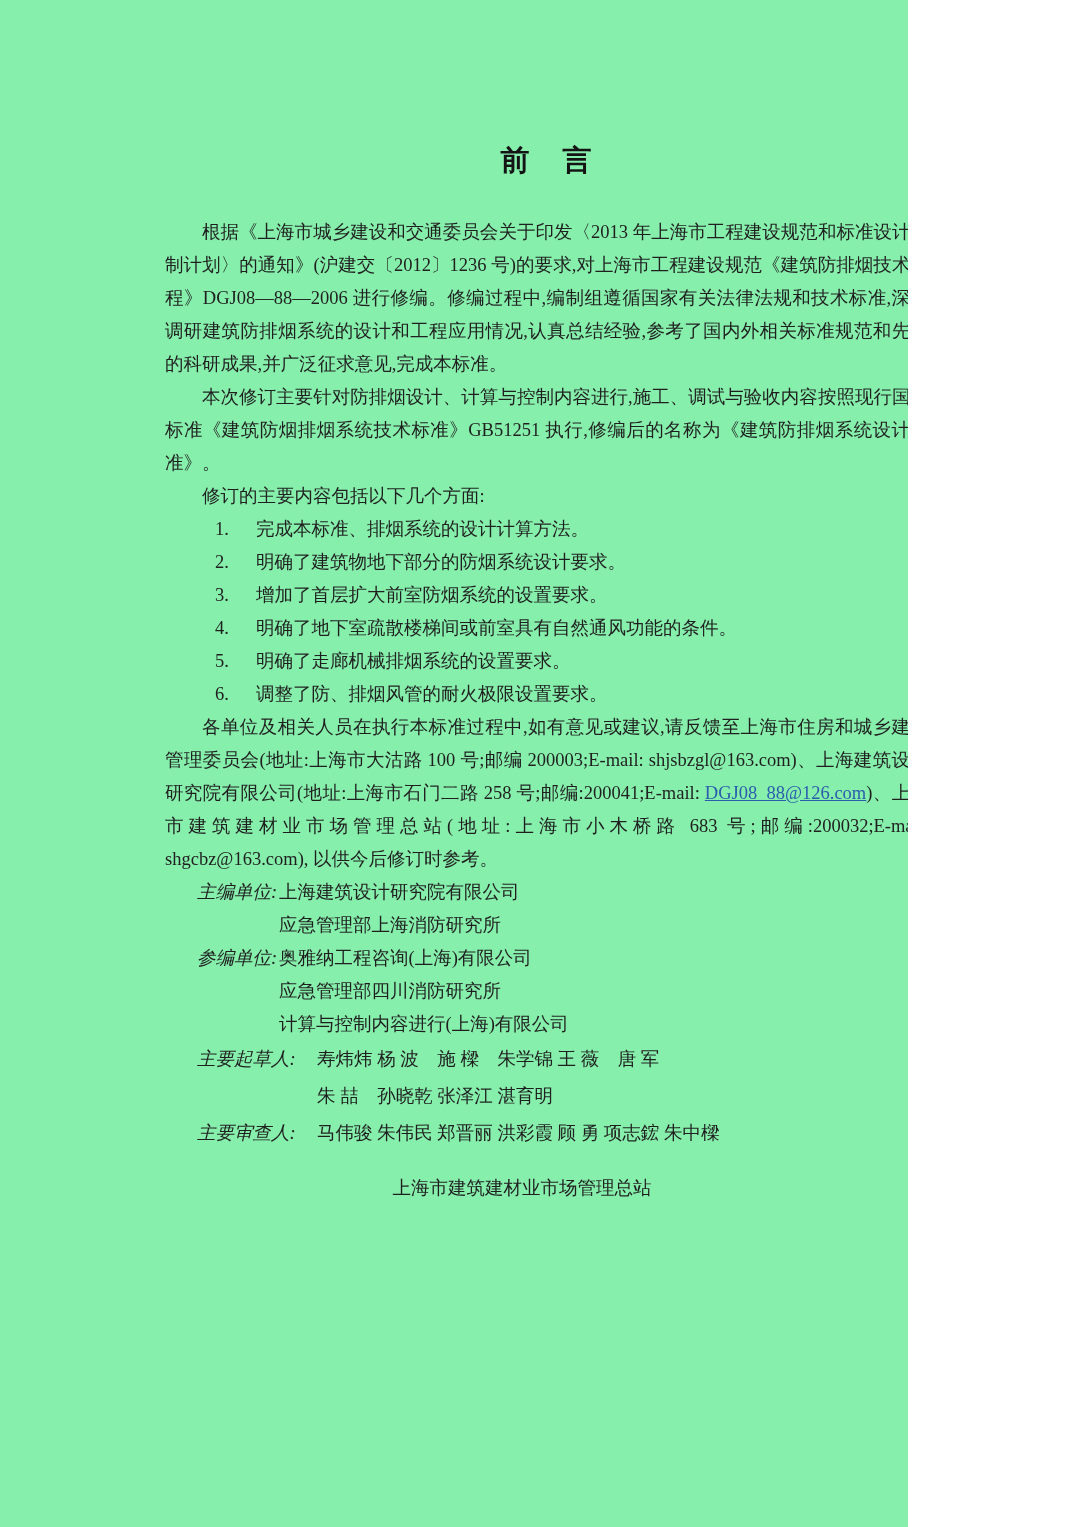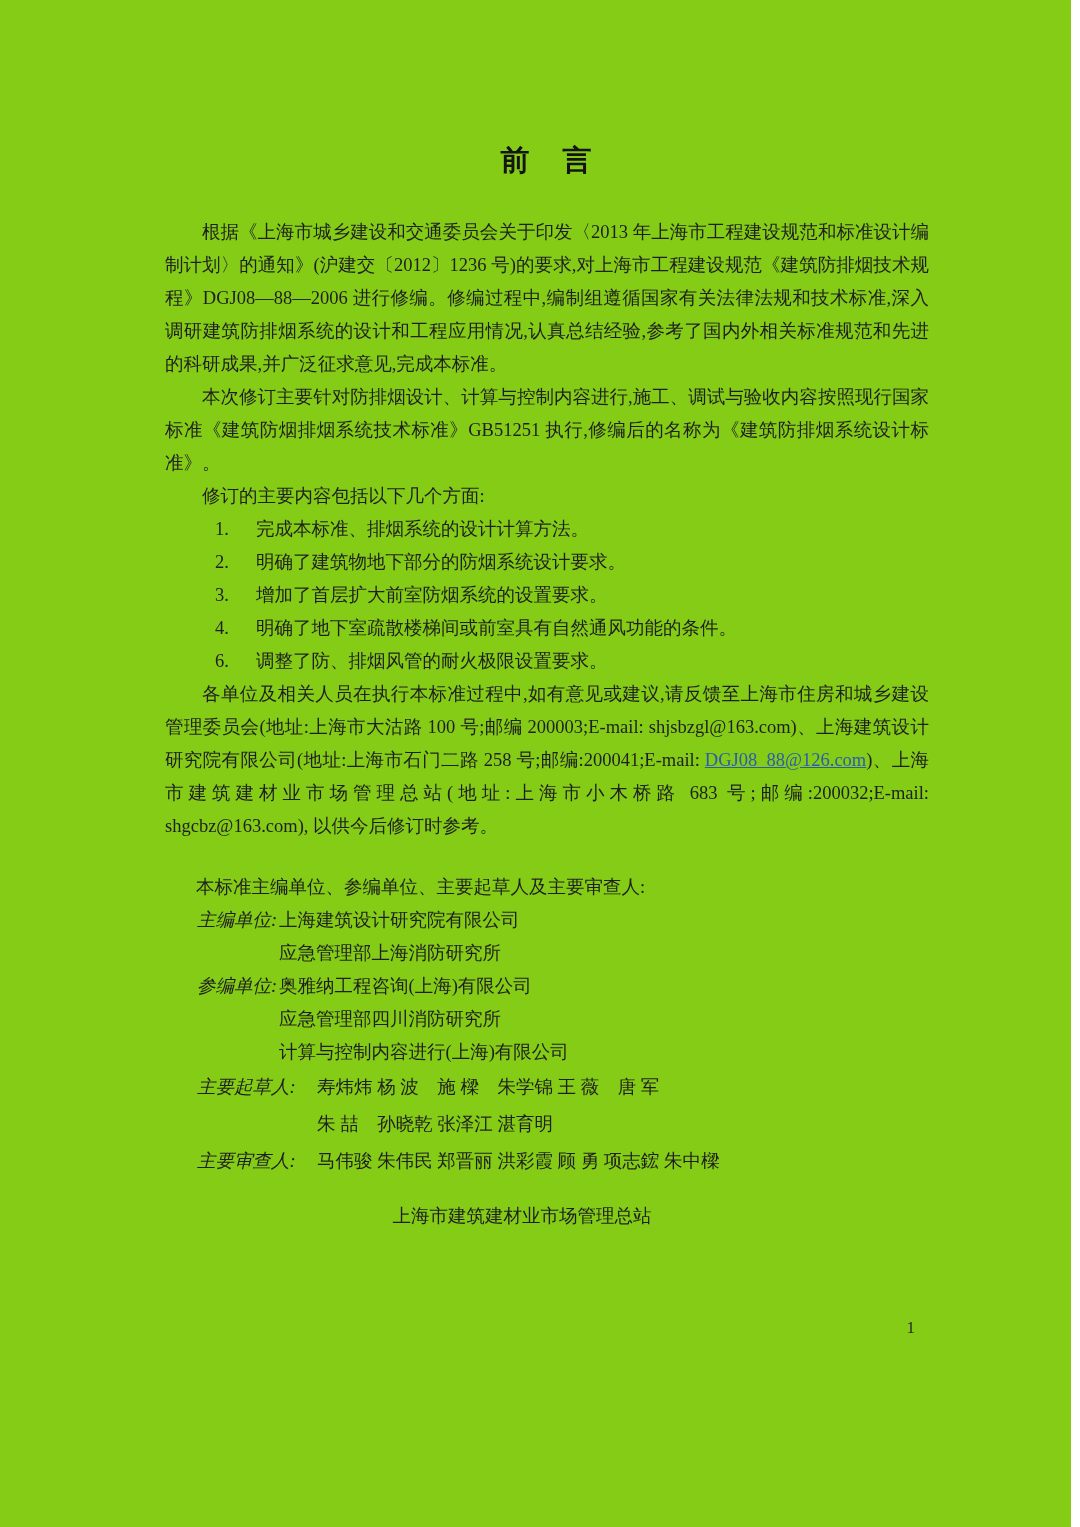--- a/index.html
+++ b/index.html
@@ -3,22 +3,22 @@
 <meta charset="utf-8">
 <style>
   * { margin: 0; padding: 0; box-sizing: border-box; }
   html, body { background: #ffffff; }
   body {
     width: 1080px; height: 1527px;
     font-family: "Liberation Serif", serif;
   }
   .page {
     position: relative;
-    width: 1071px; height: 1527px;
-    background: #84cc16;
+    width: 908px; height: 1527px;
+    background: #86efac;
     overflow: hidden;
   }
   .content {
     position: absolute;
     left: 165px; top: 0;
     width: 764px;
     font-size: 18.5px;
     line-height: 33px;
     color: #1f1f1f;
   }
@@ -81,26 +81,28 @@
     <div class="list-row">
       <span class="num">2.</span><span>明确了建筑物地下部分的防烟系统设计要求。</span>
     </div>
     <div class="list-row">
       <span class="num">3.</span><span>增加了首层扩大前室防烟系统的设置要求。</span>
     </div>
     <div class="list-row">
       <span class="num">4.</span><span>明确了地下室疏散楼梯间或前室具有自然通风功能的条件。</span>
     </div>
     <div class="list-row">
+      <span class="num">5.</span><span>明确了走廊机械排烟系统的设置要求。</span>
+    </div>
+    <div class="list-row">
       <span class="num">6.</span><span>调整了防、排烟风管的耐火极限设置要求。</span>
     </div>
 
     <p class="para indent"><span>各单位及相关人员在执行本标准过程中,如有意见或建议,请反馈至上海市住房和城乡建设管理委员会(地址:上海市大沽路 100 号;邮编 200003;E-mail: shjsbzgl@163.com)、上海建筑设计研究院有限公司(地址:上海市石门二路 258 号;邮编:200041;E-mail: </span><a class="email-link">DGJ08_88@126.com</a><span>)、上海市建筑建材业市场管理总站(地址:上海市小木桥路 683 号;邮编:200032;E-mail: shgcbz@163.com), 以供今后修订时参考。</span></p>
 
-    <p class="para units-intro">本标准主编单位、参编单位、主要起草人及主要审查人:</p>
 
     <div class="u-row">
       <span class="lbl lbl-u">主编单位:</span><span>上海建筑设计研究院有限公司</span>
     </div>
     <div class="u-row">
       <span class="lbl lbl-u"></span><span>应急管理部上海消防研究所</span>
     </div>
     <div class="u-row">
       <span class="lbl lbl-u">参编单位:</span><span>奥雅纳工程咨询(上海)有限公司</span>
     </div>

